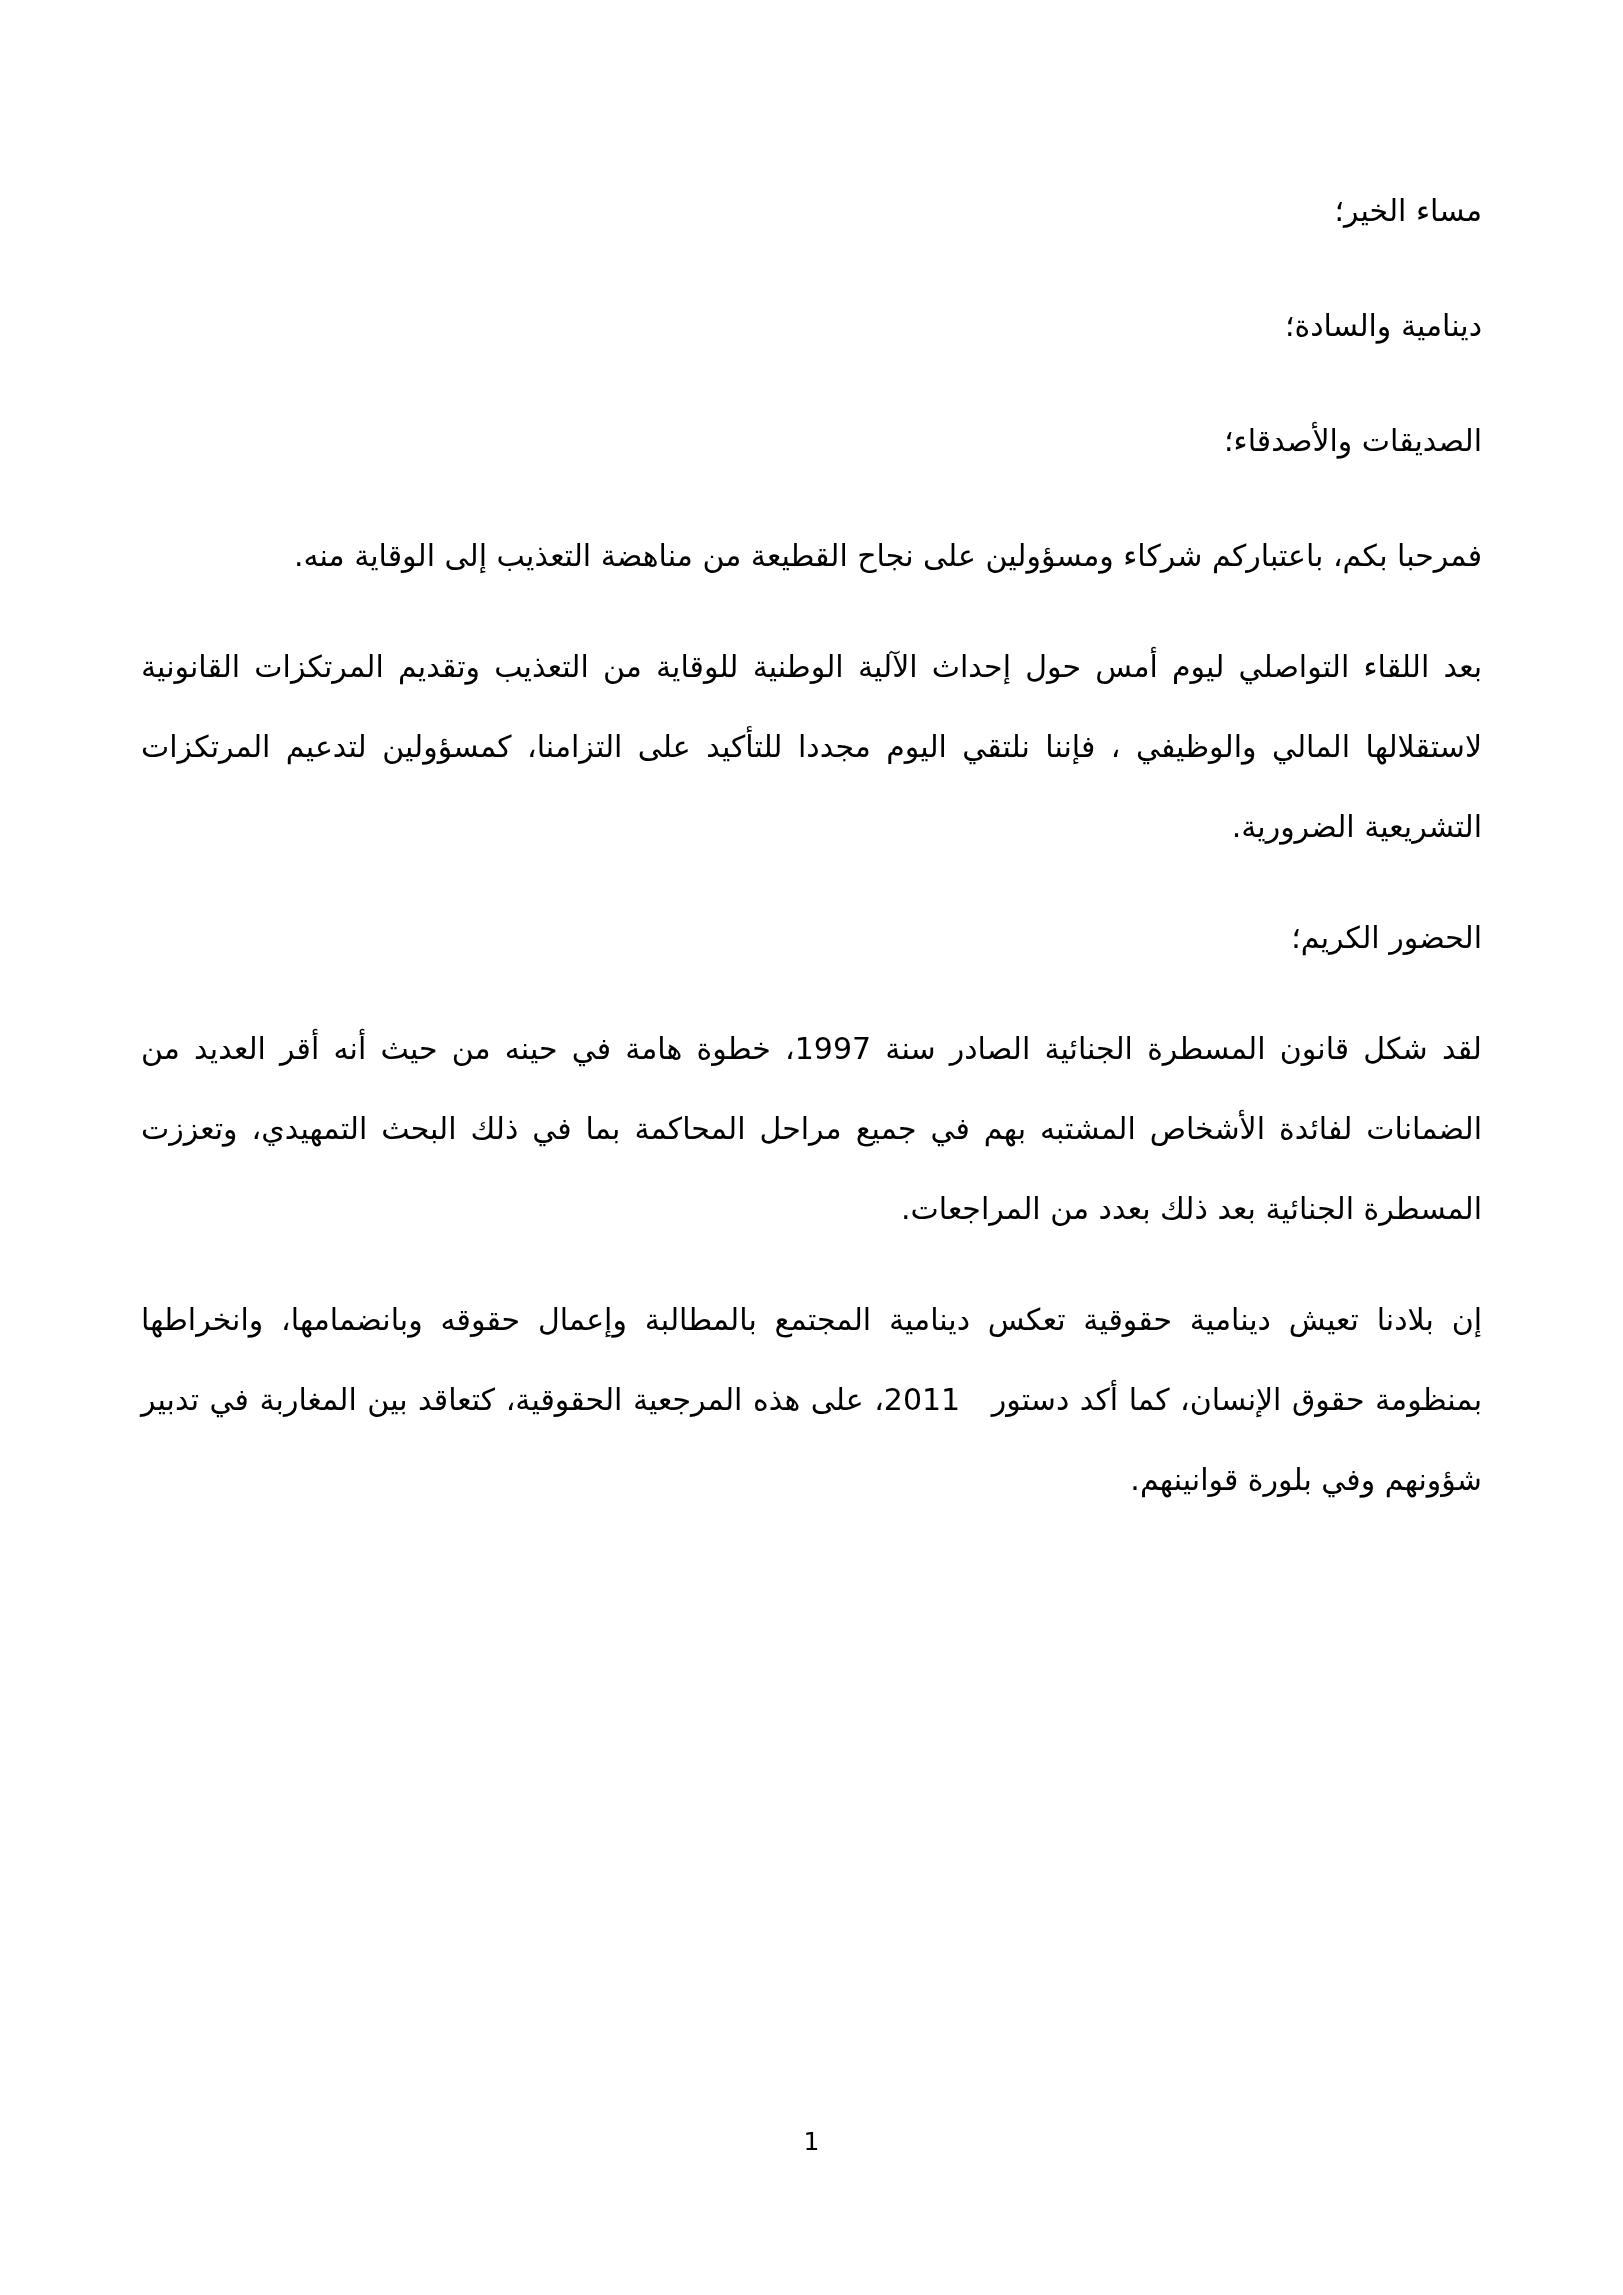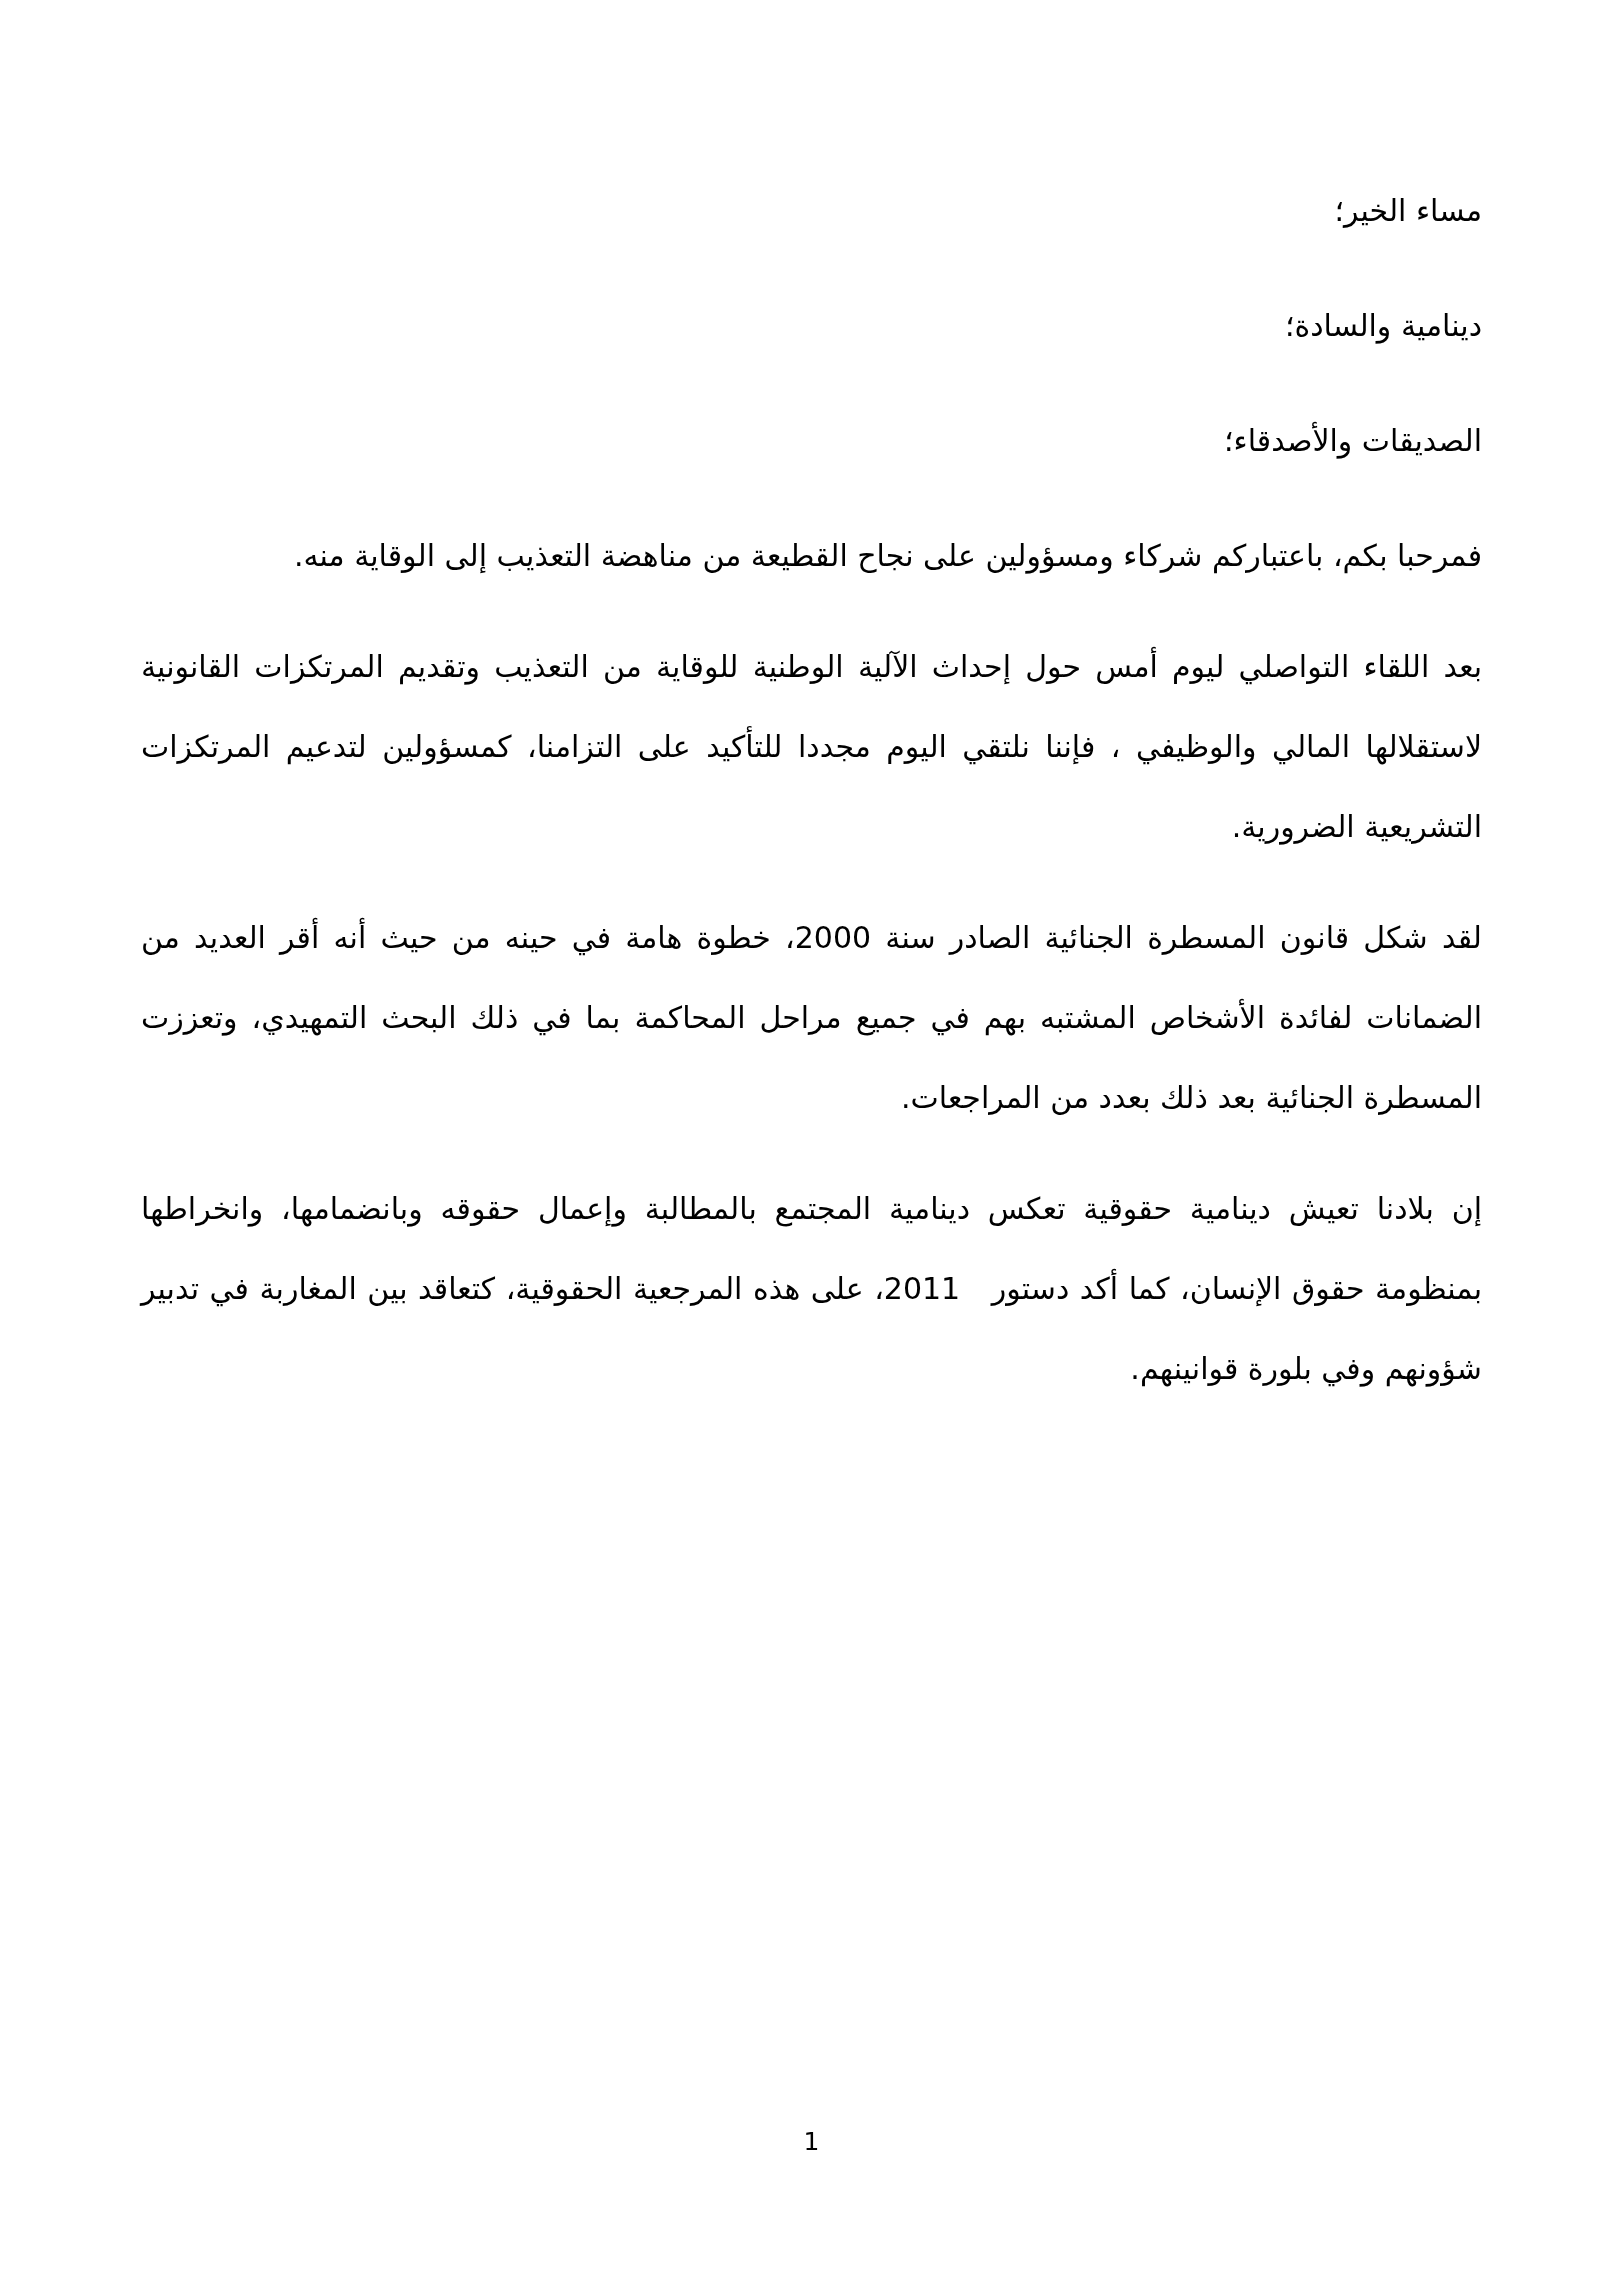--- a/index.html
+++ b/index.html
@@ -63,20 +63,21 @@
 </head>
 <body>
 
 <div class="page">
   <div class="text-block">
     <p class="greeting">مساء الخير؛</p>
     <p class="greeting">دينامية والسادة؛</p>
     <p class="greeting">الصديقات والأصدقاء؛</p>
     <p class="body-par">فمرحبا بكم، باعتباركم شركاء ومسؤولين على نجاح القطيعة من مناهضة التعذيب إلى الوقاية منه.</p>
     <p class="body-par">بعد اللقاء التواصلي ليوم أمس حول إحداث الآلية الوطنية للوقاية من التعذيب وتقديم المرتكزات القانونية لاستقلالها المالي والوظيفي ، فإننا نلتقي اليوم مجددا للتأكيد على التزامنا، كمسؤولين لتدعيم المرتكزات التشريعية الضرورية.</p>
-    <p class="body-par">لقد شكل قانون المسطرة الجنائية الصادر سنة 2000، خطوة هامة في حينه من حيث أنه أقر العديد من الضمانات لفائدة الأشخاص المشتبه بهم في جميع مراحل المحاكمة بما في ذلك البحث التمهيدي، وتعززت المسطرة الجنائية بعد ذلك بعدد من المراجعات.</p>
+    <p class="heading">الحضور الكريم؛</p>
+    <p class="body-par">لقد شكل قانون المسطرة الجنائية الصادر سنة 1997، خطوة هامة في حينه من حيث أنه أقر العديد من الضمانات لفائدة الأشخاص المشتبه بهم في جميع مراحل المحاكمة بما في ذلك البحث التمهيدي، وتعززت المسطرة الجنائية بعد ذلك بعدد من المراجعات.</p>
     <p class="body-par">إن بلادنا تعيش دينامية حقوقية تعكس دينامية المجتمع بالمطالبة وإعمال حقوقه وبانضمامها، وانخراطها بمنظومة حقوق الإنسان، كما أكد دستور &nbsp;&nbsp;2011، على هذه المرجعية الحقوقية، كتعاقد بين المغاربة في تدبير شؤونهم وفي بلورة قوانينهم.</p>
   </div>
   <div class="footer">
     <span>1</span>
   </div>
 </div>
 
 
 </body></html>

